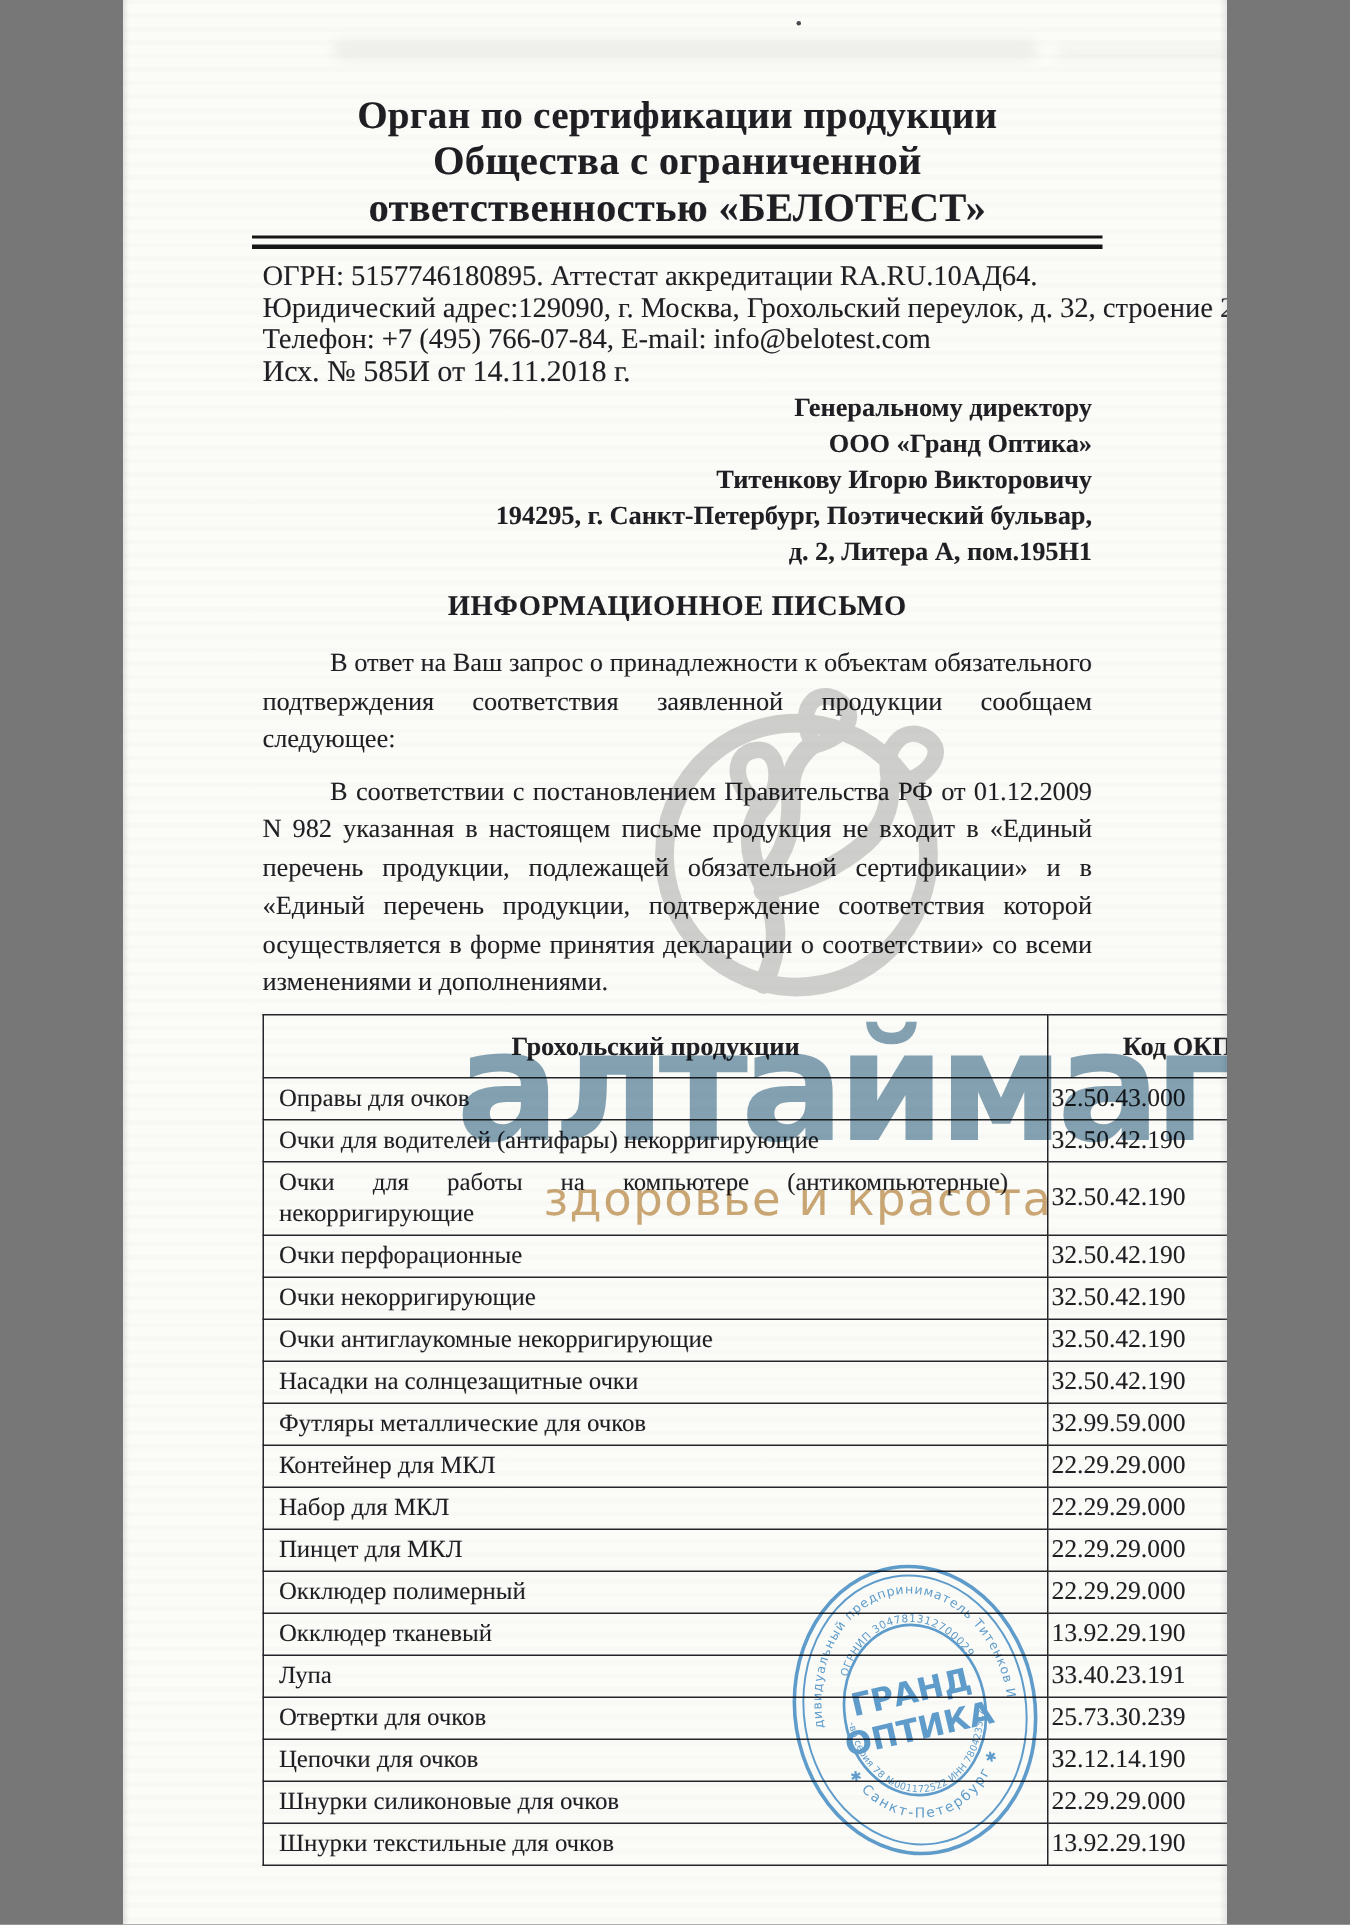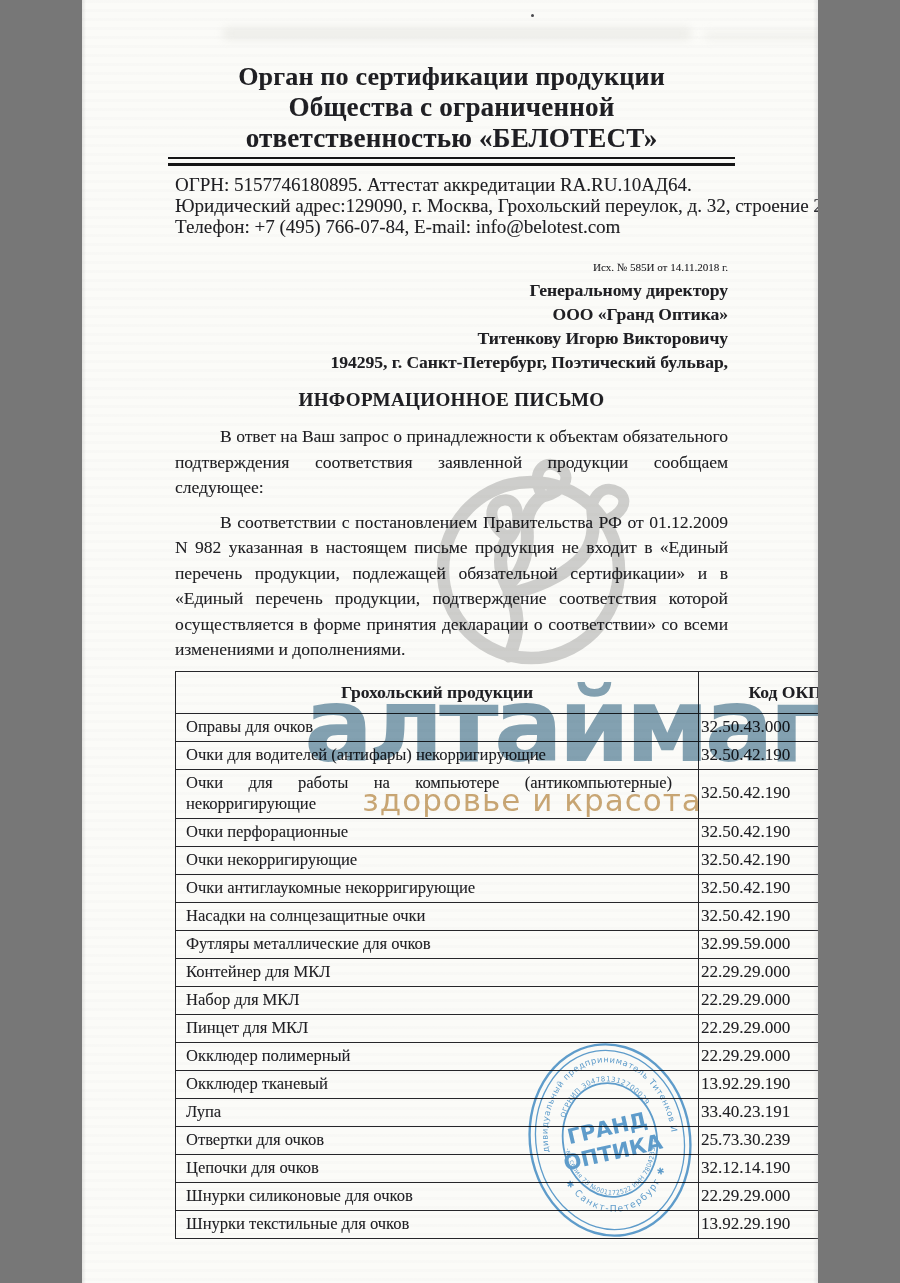--- a/index.html
+++ b/index.html
@@ -16,21 +16,21 @@
   .doc{
     position:absolute;inset:0;z-index:2;
     padding:62px 90px 0 93px;
     text-shadow:.3px .3px 0 rgba(25,25,30,.28);
   }
   .org-1{font-size:26px;line-height:30px;text-align:center;font-weight:600;letter-spacing:.2px;}
   .org-2{font-size:27px;line-height:31px;text-align:center;font-weight:600;letter-spacing:.2px;}
   .dbl-rule{height:4px;margin:3px -7px 0 -7px;border-top:2.5px solid #161616;border-bottom:3.5px solid #161616;}
   .contacts{margin-top:8px;font-size:19px;line-height:21px;text-align:left;font-weight:400;}
   .contacts div{white-space:nowrap;}
-  .ref-line{margin-top:19px;font-size:11px;line-height:22px;text-align:right;}
+  .ref-line{font-size:20px;line-height:22px;}
   .recipient{margin-top:0;text-align:right;font-weight:bold;font-size:17.5px;line-height:24px;}
   .letter-title{margin-top:14px;text-align:center;font-weight:bold;font-size:19px;line-height:23px;letter-spacing:.4px;}
   .para{margin:13px 0 0 0;font-size:17.5px;line-height:25.5px;text-align:justify;text-indent:45px;}
   .para.p2{margin-top:9px;}
   table.products{margin-top:8px;width:717px;border-collapse:collapse;table-layout:fixed;}
   .products col.c1{width:523px;}
   .products col.c2{width:194px;}
   .products th,.products td{border:1.8px solid #26262a;vertical-align:middle;}
   .products th{font-size:17.5px;font-weight:bold;padding:10px 4px;text-align:center;}
   .products td.c-name{font-size:16.5px;line-height:21px;padding:2.5px 8px 3.5px 10px;text-align:left;}
@@ -100,20 +100,21 @@
       <div>Телефон: +7 (495) 766-07-84, E-mail: info@belotest.com</div>
     </div>
 
     <div class="ref-line">Исх. № 585И от 14.11.2018 г.</div>
 
     <div class="recipient">
       <div>Генеральному директору</div>
       <div>ООО «Гранд Оптика»</div>
       <div>Титенкову Игорю Викторовичу</div>
       <div>194295, г. Санкт-Петербург, Поэтический бульвар,</div>
+      <div>д. 2, Литера А, пом.195Н1</div>
     </div>
 
     <div class="letter-title">ИНФОРМАЦИОННОЕ ПИСЬМО</div>
 
     <p class="para p1">В ответ на Ваш запрос о принадлежности к объектам обязательного подтверждения соответствия заявленной продукции сообщаем следующее:</p>
     <p class="para p2">В соответствии с постановлением Правительства РФ от 01.12.2009 N 982 указанная в настоящем письме продукция не входит в «Единый перечень продукции, подлежащей обязательной сертификации» и в «Единый перечень продукции, подтверждение соответствия которой осуществляется в форме принятия декларации о соответствии» со всеми изменениями и дополнениями.</p>
 
     <table class="products">
       <colgroup>
           <col class="c1">

